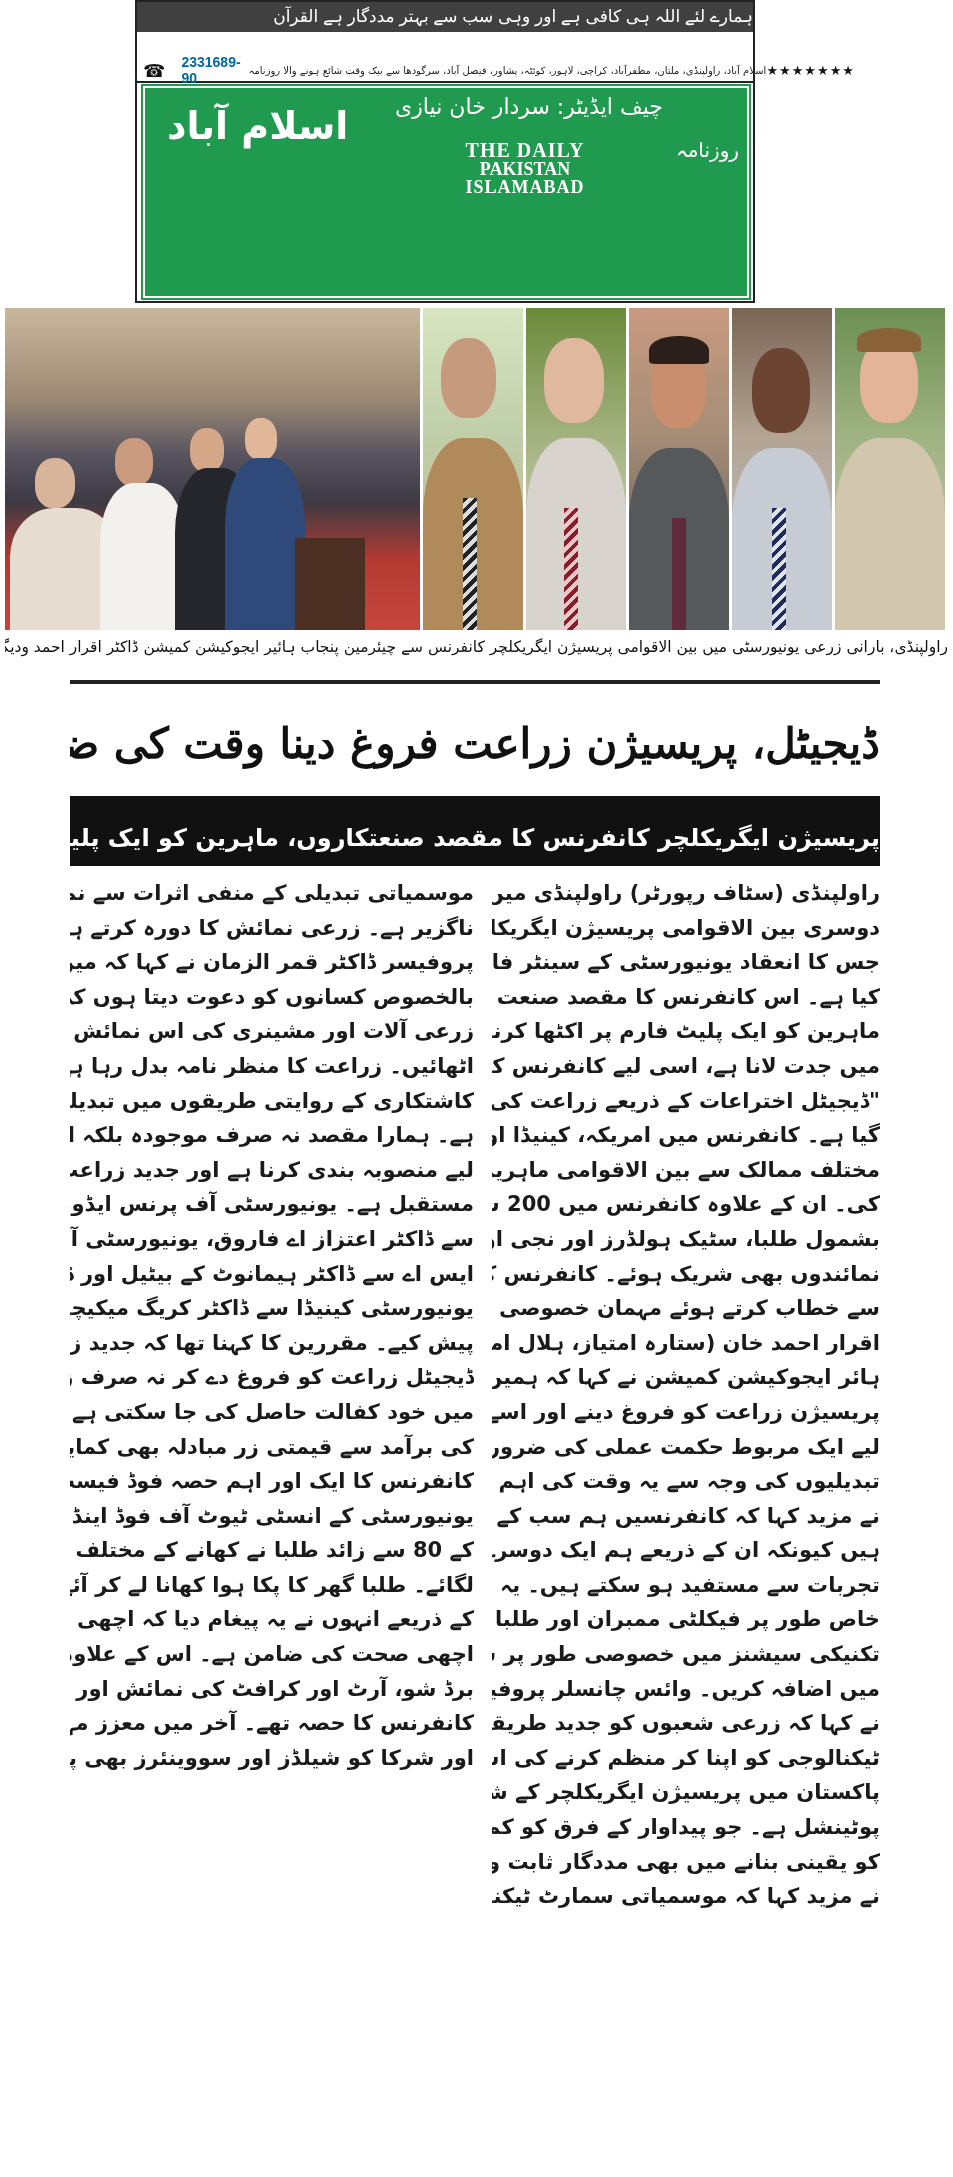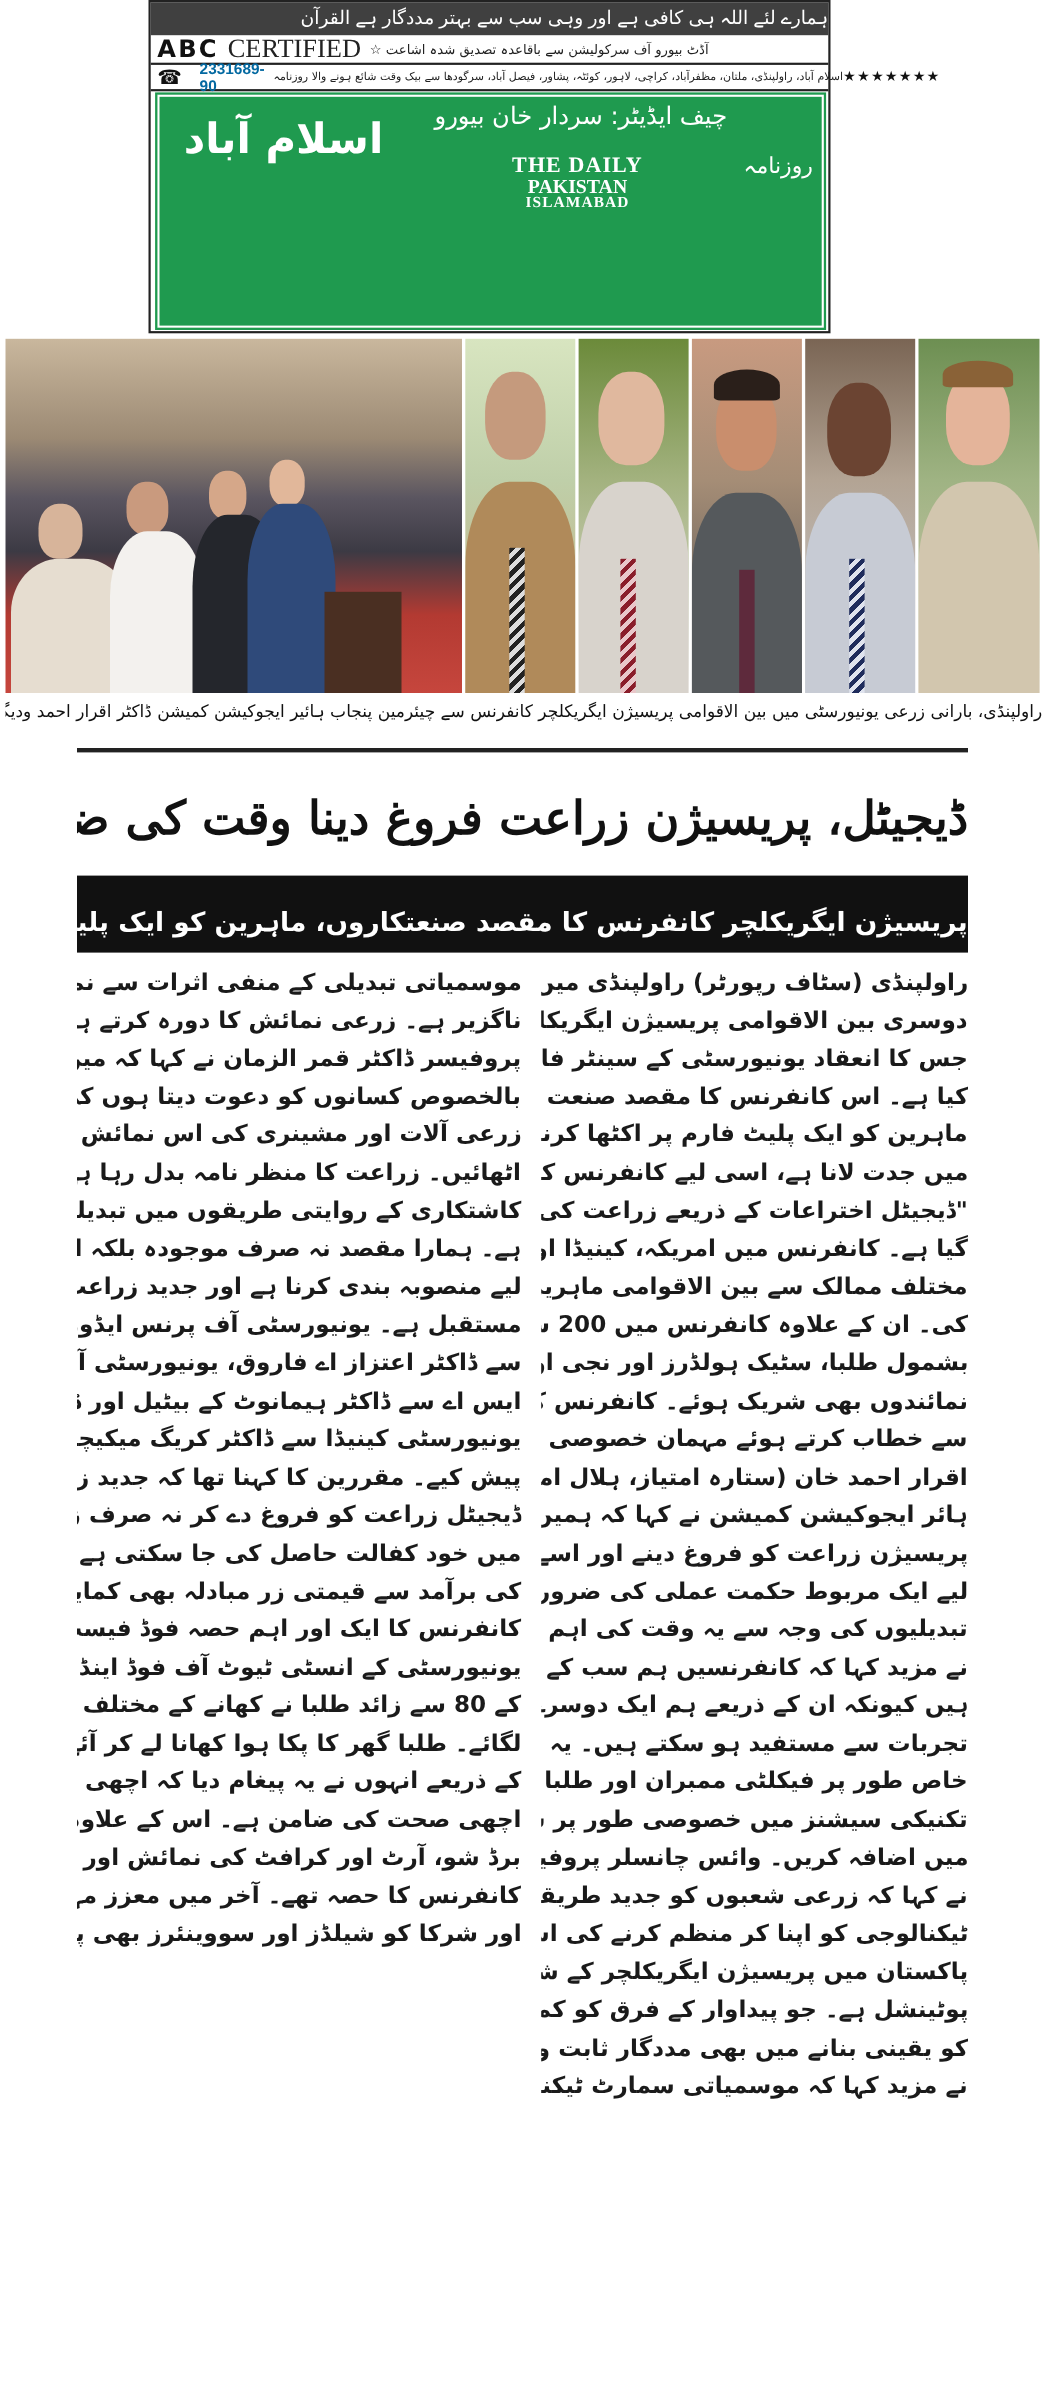--- a/index.html
+++ b/index.html
@@ -17,21 +17,21 @@
   #phone-urdu { direction:rtl; font-size:10px; margin-left:8px; white-space:nowrap; color:#222; flex:1; }
   #stars { font-size:13px; margin-right:4px; letter-spacing:1px; }
   #mast { left:6px; top:84px; width:602px; height:208px; background:#1f9a4f; border:2px solid #fff; outline:2px solid #1f9a4f; }
   #mast-big { right:30px; top:10px; color:#fff; direction:rtl; font-size:150px; line-height:190px; font-weight:bold; font-family:"DejaVu Serif", serif; letter-spacing:-4px; }
   #mast-editor { left:250px; top:6px; color:#fff; direction:rtl; font-size:22px; white-space:nowrap; }
   #mast-roz { right:8px; top:50px; color:#fff; direction:rtl; font-size:20px; }
   #mast-city { left:22px; top:16px; color:#fff; direction:rtl; font-size:38px; font-weight:bold; }
   #mast-en { left:300px; top:52px; width:160px; text-align:center; color:#fff; font-family:"Liberation Serif", serif; font-weight:bold; line-height:1; }
   #mast-en .l1 { font-size:20px; letter-spacing:1px; }
   #mast-en .l2 { font-size:18px; }
-  #mast-en .l3 { font-size:14px; letter-spacing:1px; }
+  #mast-en .l3 { font-size:18px; letter-spacing:1px; }
   
   #photos { left:5px; top:308px; width:943px; height:322px; display:flex; gap:3px; }
   .ph { height:100%; position:relative; overflow:hidden; }
   .ph .face { position:absolute; border-radius:45% 45% 42% 42%; }
   .ph .body { position:absolute; bottom:0; border-radius:40% 40% 0 0; }
   .ph .tie { position:absolute; bottom:0; width:14px; background:repeating-linear-gradient(135deg,#222 0 4px,#ddd 4px 8px); }
   #caption { left:5px; top:634px; width:943px; height:26px; direction:rtl; text-align:center; font-size:15.5px; line-height:26px; white-space:nowrap; overflow:hidden; }
   #rule { left:70px; top:680px; width:810px; height:4px; background:#222; }
   #headline { left:70px; top:696px; width:810px; height:96px; direction:rtl; text-align:center; font-size:42px; line-height:96px; font-weight:bold; font-family:"DejaVu Serif", serif; white-space:nowrap; overflow:hidden; }
   #deck { left:70px; top:796px; width:810px; height:70px; background:#111; color:#fff; direction:rtl; text-align:center; font-size:24px; line-height:84px; white-space:nowrap; overflow:hidden; font-weight:bold; }
@@ -39,33 +39,28 @@
   .col p { margin:0; white-space:nowrap; overflow:hidden; text-align-last:justify; }
   #col-right { left:492px; width:388px; }
   #col-left { left:70px; width:404px; }
   .col p.last { text-align-last:right; }
 </style>
 </head>
 <body>
 
 <div id="hdr" class="abs">
   <div id="quran" class="abs">ہمارے لئے اللہ ہی کافی ہے اور وہی سب سے بہتر مددگار ہے القرآن</div>
-  <div id="abcrow" class="abs">
-    <span id="abc-logo">ABC</span>
-    <span id="abc-cert">CERTIFIED</span>
-    <span id="abc-urdu">آڈٹ بیورو آف سرکولیشن سے باقاعدہ تصدیق شدہ اشاعت ☆</span>
-  </div>
   <div id="phonerow" class="abs">
     <span style="font-size:18px;margin-left:6px;">☎</span>
     <span id="phone">2331689-90</span>
     <span id="phone-urdu">اسلام آباد، راولپنڈی، ملتان، مظفرآباد، کراچی، لاہور، کوئٹہ، پشاور، فیصل آباد، سرگودھا سے بیک وقت شائع ہونے والا روزنامہ</span>
     <span id="stars">★★★★★★★</span>
   </div>
   <div id="mast" class="abs">
-    <div id="mast-editor" class="abs">چیف ایڈیٹر: سردار خان بیورو</div>
+    <div id="mast-editor" class="abs">چیف ایڈیٹر: سردار خان نیازی</div>
     <div id="mast-roz" class="abs">روزنامہ</div>
     <div id="mast-city" class="abs">اسلام آباد</div>
     <div id="mast-en" class="abs">
       <div class="l1">THE DAILY</div>
       <div class="l2">PAKISTAN</div>
       <div class="l3">ISLAMABAD</div>
     </div>
   </div>
 </div>
 

